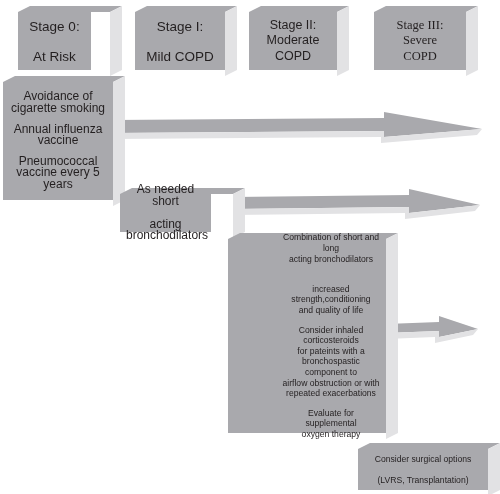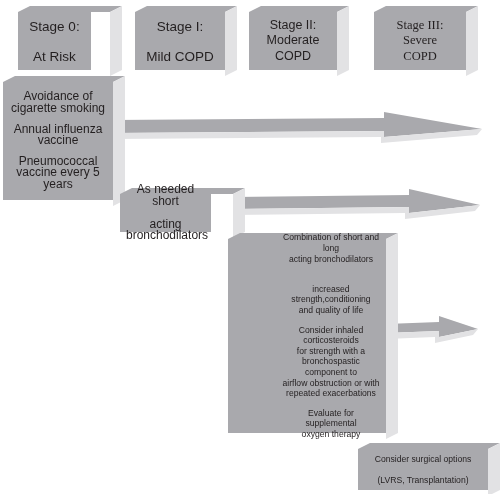--- a/index.html
+++ b/index.html
@@ -207,21 +207,21 @@
     </p>
     <div class="gap-sm"></div>
     <p class="para">
       <br>
       <span>increased strength,conditioning</span><br>
       <span>and quality of life</span>
     </p>
     <div class="gap-sm"></div>
     <p class="para">
       <span>Consider inhaled corticosteroids</span><br>
-      <span>for strength with a</span><br>
+      <span>for pateints with a</span><br>
       <span>bronchospastic component to</span><br>
       <span>airflow obstruction or with</span><br>
       <span>repeated exacerbations</span>
     </p>
     <div class="gap-sm"></div>
     <p class="para">
       <span>Evaluate for supplemental</span><br>
       <span>oxygen therapy</span>
     </p>
   </div>

